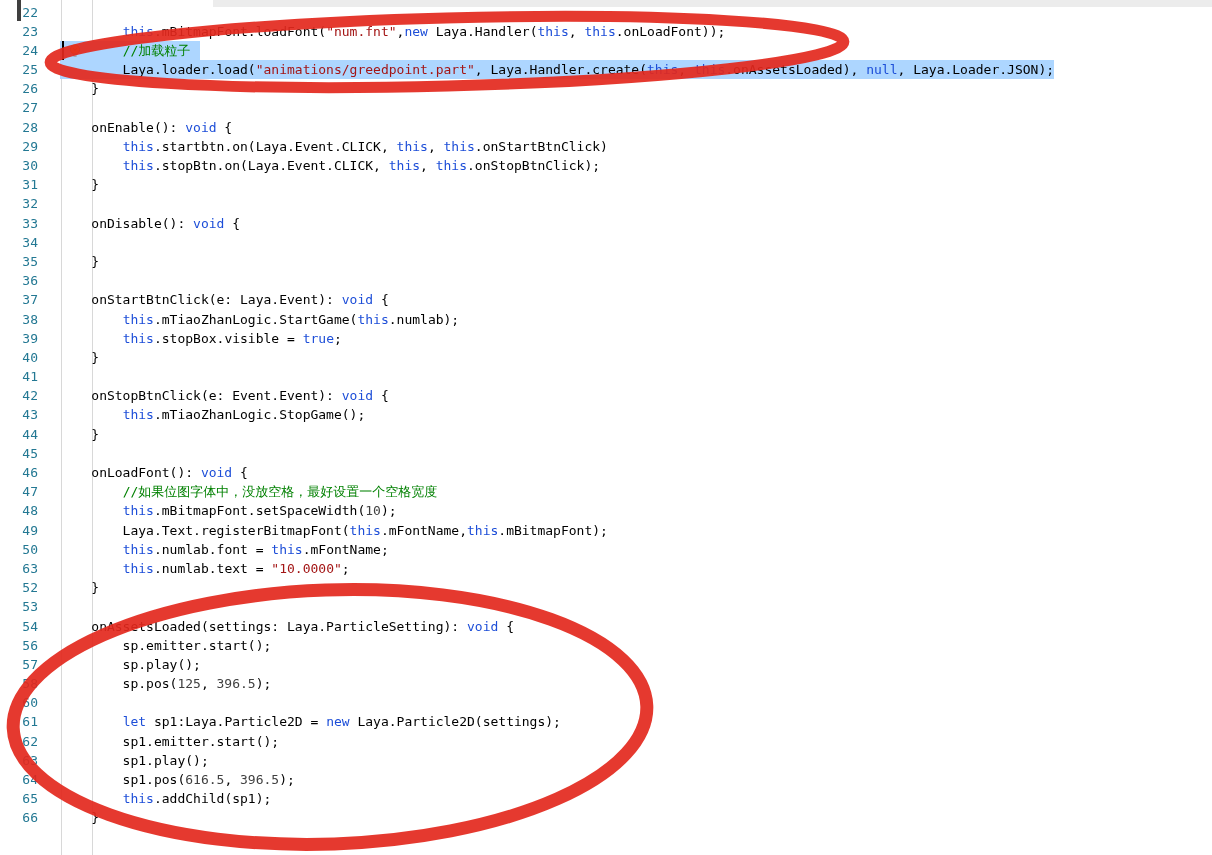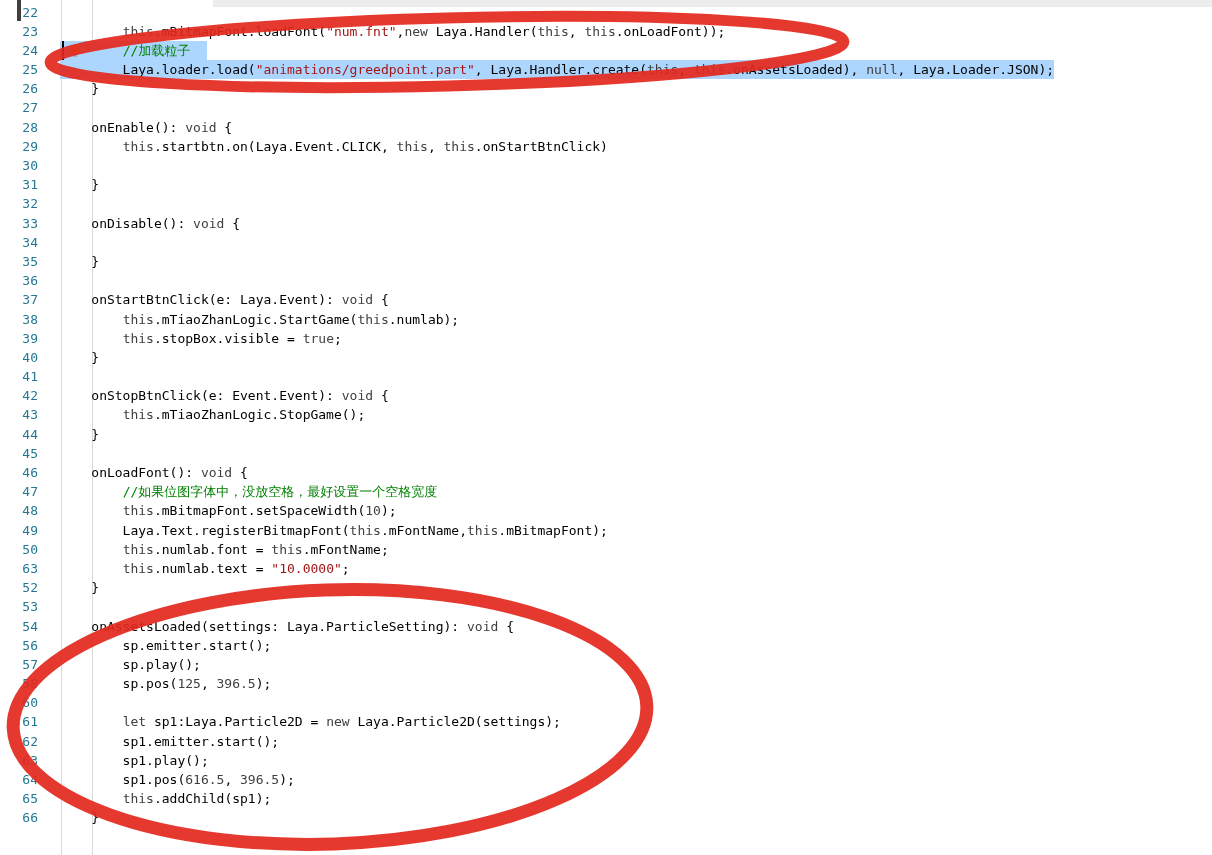--- a/index.html
+++ b/index.html
@@ -15,25 +15,25 @@
   
   .top-strip{position:absolute;left:213px;top:0;width:999px;height:7px;background:#ececec;z-index:2;}
   .dark-fragment{position:absolute;left:17px;top:0;width:4px;height:21px;background:#3f3f3f;z-index:2;}
   
   .code-lines{position:absolute;left:0;top:2.5px;width:100%;z-index:1;}
   .line{display:flex;height:19.2px;line-height:19.2px;font-size:13px;white-space:pre;}
   .gutter-num{width:38px;flex:none;text-align:right;color:#237893;user-select:none;}
   .glyph{width:22px;flex:none;}
   .code-text{flex:none;position:relative;}
   .line.selected .code-text{background:#add6ff;}
-  .line.sel-extend .code-text{padding-right:17px;}
+  .line.sel-extend .code-text{padding-right:10px;}
   
   .tok-p{color:#000000;}
   .tok-c{color:#008000;}
-  .tok-k{color:#404040;}
+  .tok-k{color:#1d4ed8;}
   .tok-s{color:#a31515;}
   .tok-n{color:#404040;}
   
   .caret{position:absolute;left:62px;top:41px;width:2px;height:19px;background:#000;z-index:3;}
   .lightbulb{position:absolute;left:67px;top:43px;width:16px;height:16px;z-index:3;}
   
   .annotations{position:absolute;left:0;top:0;width:1212px;height:855px;z-index:5;pointer-events:none;}
 </style>
 </head>
 <body>
@@ -46,21 +46,21 @@
 
   <div class="code-lines">
       <div class="line"><span class="gutter-num">22</span><span class="glyph"></span><span class="code-text"><span class="tok-p">        </span></span></div>
       <div class="line"><span class="gutter-num">23</span><span class="glyph"></span><span class="code-text"><span class="tok-p">        </span><span class="tok-k">this</span><span class="tok-p">.mBitmapFont.loadFont(</span><span class="tok-s">"num.fnt"</span><span class="tok-p">,</span><span class="tok-k">new</span><span class="tok-p"> Laya.Handler(</span><span class="tok-k">this</span><span class="tok-p">, </span><span class="tok-k">this</span><span class="tok-p">.onLoadFont));</span></span></div>
       <div class="line selected sel-extend"><span class="gutter-num">24</span><span class="glyph"></span><span class="code-text"><span class="tok-p">        </span><span class="tok-c">//加载粒子</span></span></div>
       <div class="line selected sel-exact"><span class="gutter-num">25</span><span class="glyph"></span><span class="code-text"><span class="tok-p">        Laya.loader.load(</span><span class="tok-s">"animations/greedpoint.part"</span><span class="tok-p">, Laya.Handler.create(</span><span class="tok-k">this</span><span class="tok-p">, </span><span class="tok-k">this</span><span class="tok-p">.onAssetsLoaded), </span><span class="tok-k">null</span><span class="tok-p">, Laya.Loader.JSON);</span></span></div>
       <div class="line"><span class="gutter-num">26</span><span class="glyph"></span><span class="code-text"><span class="tok-p">    }</span></span></div>
       <div class="line"><span class="gutter-num">27</span><span class="glyph"></span><span class="code-text"></span></div>
       <div class="line"><span class="gutter-num">28</span><span class="glyph"></span><span class="code-text"><span class="tok-p">    onEnable(): </span><span class="tok-k">void</span><span class="tok-p"> {</span></span></div>
       <div class="line"><span class="gutter-num">29</span><span class="glyph"></span><span class="code-text"><span class="tok-p">        </span><span class="tok-k">this</span><span class="tok-p">.startbtn.on(Laya.Event.CLICK, </span><span class="tok-k">this</span><span class="tok-p">, </span><span class="tok-k">this</span><span class="tok-p">.onStartBtnClick)</span></span></div>
-      <div class="line"><span class="gutter-num">30</span><span class="glyph"></span></div>
+      <div class="line"><span class="gutter-num">30</span><span class="glyph"></span><span class="code-text"><span class="tok-p">        </span><span class="tok-k">this</span><span class="tok-p">.stopBtn.on(Laya.Event.CLICK, </span><span class="tok-k">this</span><span class="tok-p">, </span><span class="tok-k">this</span><span class="tok-p">.onStopBtnClick);</span></span></div>
       <div class="line"><span class="gutter-num">31</span><span class="glyph"></span><span class="code-text"><span class="tok-p">    }</span></span></div>
       <div class="line"><span class="gutter-num">32</span><span class="glyph"></span><span class="code-text"></span></div>
       <div class="line"><span class="gutter-num">33</span><span class="glyph"></span><span class="code-text"><span class="tok-p">    onDisable(): </span><span class="tok-k">void</span><span class="tok-p"> {</span></span></div>
       <div class="line"><span class="gutter-num">34</span><span class="glyph"></span><span class="code-text"></span></div>
       <div class="line"><span class="gutter-num">35</span><span class="glyph"></span><span class="code-text"><span class="tok-p">    }</span></span></div>
       <div class="line"><span class="gutter-num">36</span><span class="glyph"></span><span class="code-text"></span></div>
       <div class="line"><span class="gutter-num">37</span><span class="glyph"></span><span class="code-text"><span class="tok-p">    onStartBtnClick(e: Laya.Event): </span><span class="tok-k">void</span><span class="tok-p"> {</span></span></div>
       <div class="line"><span class="gutter-num">38</span><span class="glyph"></span><span class="code-text"><span class="tok-p">        </span><span class="tok-k">this</span><span class="tok-p">.mTiaoZhanLogic.StartGame(</span><span class="tok-k">this</span><span class="tok-p">.numlab);</span></span></div>
       <div class="line"><span class="gutter-num">39</span><span class="glyph"></span><span class="code-text"><span class="tok-p">        </span><span class="tok-k">this</span><span class="tok-p">.stopBox.visible = </span><span class="tok-k">true</span><span class="tok-p">;</span></span></div>
       <div class="line"><span class="gutter-num">40</span><span class="glyph"></span><span class="code-text"><span class="tok-p">    }</span></span></div>

